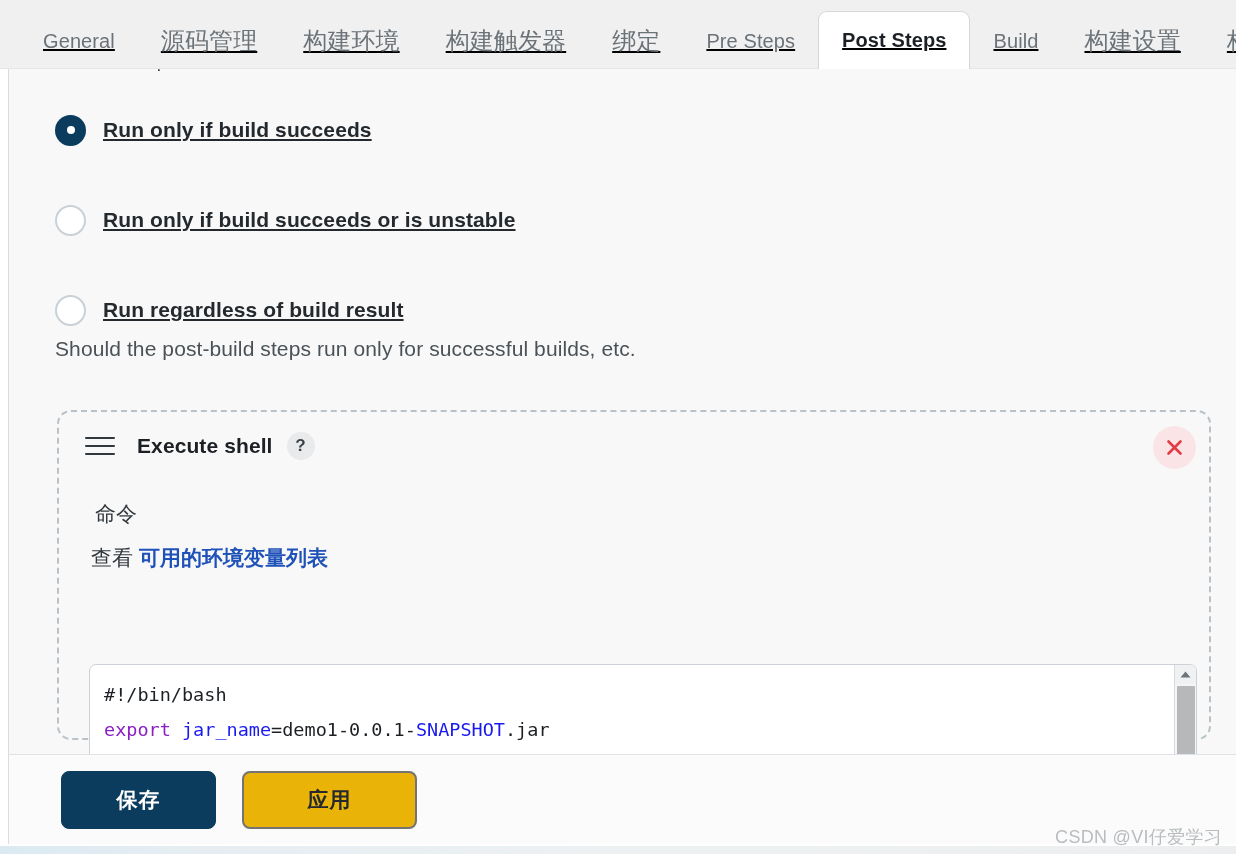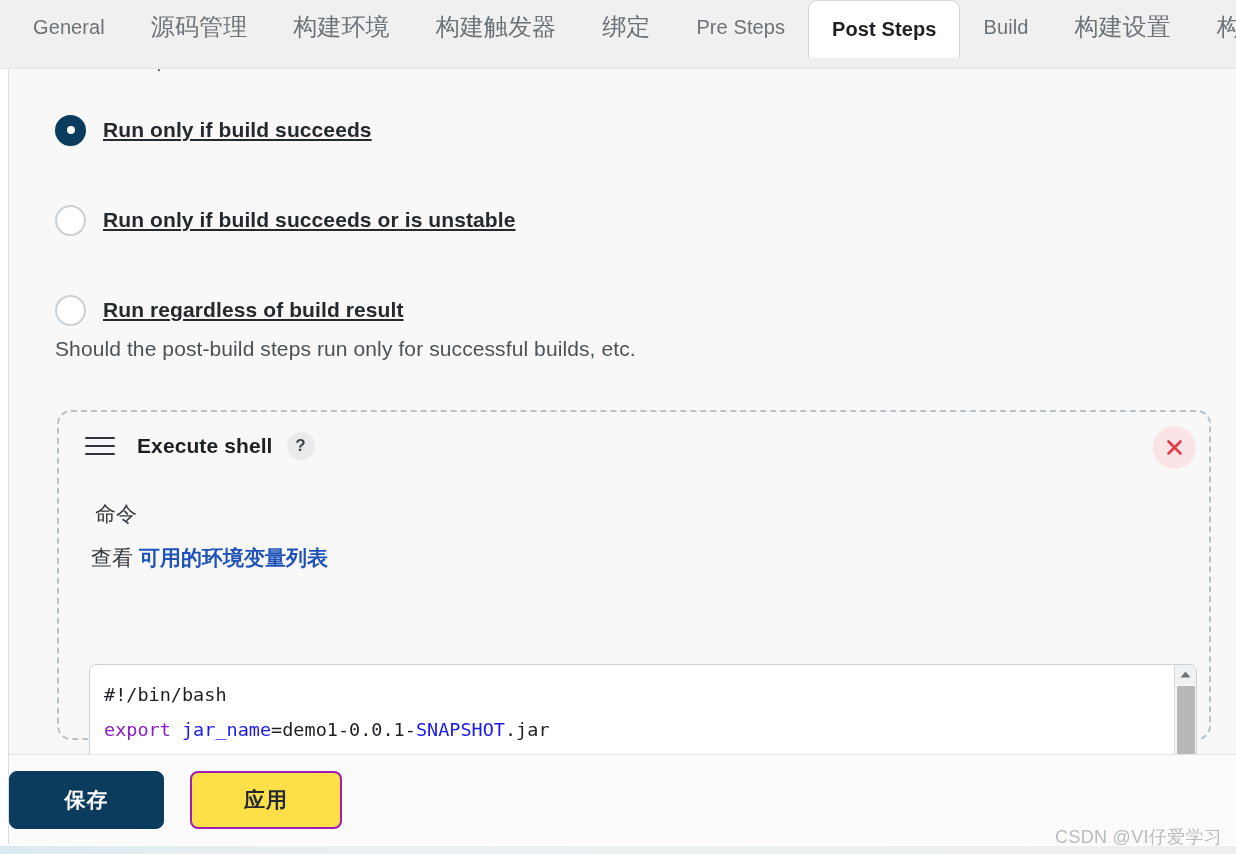--- a/index.html
+++ b/index.html
@@ -21,23 +21,24 @@
     overflow: hidden;
   }
 
   
   .tabbar {
     position: absolute;
     left: 0; top: 0;
     width: 1236px; height: 69px;
     background: #f0f0f0;
     display: flex;
-    align-items: flex-start;
-    padding-left: 10px;
+    align-items: flex-end;
+    padding-left: 20px;
     border-bottom: 1px solid #e6e6e6;
+    text-decoration: underline;
   }
   .tab {
     position: relative;
     height: 54px;
     padding: 0 23px;
     display: flex;
     align-items: center;
     justify-content: center;
     font-size: 20px;
     color: #6b7278;
@@ -287,44 +288,45 @@
     position: absolute;
     left: 8px;
     top: 754px;
     width: 1228px;
     height: 90px;
     background: #fbfbfb;
     border-top: 1px solid #dfe3e6;
     border-left: 1px solid #d9dde0;
     display: flex;
     align-items: center;
+    padding-left: 52px;
     gap: 26px;
   }
   .btn {
     font-size: 21px;
     font-weight: bold;
     border-radius: 8px;
     cursor: pointer;
     display: flex;
     align-items: center;
     justify-content: center;
     letter-spacing: 1px;
     padding: 0;
   }
   .btn-primary {
     width: 155px; height: 58px;
     background: #0b3c5d;
     color: #ffffff;
     border: 1px solid #0b3c5d;
   }
   .btn-secondary {
-    width: 152px; height: 58px;
-    background: #fde047;
+    width: 175px; height: 58px;
+    background: #eab308;
     color: #24292e;
-    border: 2px solid #a21caf;
+    border: 2px solid #737373;
   }
 
   .bottom-strip {
     position: absolute;
     left: 0; bottom: 0;
     width: 1236px; height: 8px;
     background: linear-gradient(90deg,#dbeaf2 0%, #e7eef2 18%, #eef1f2 55%, #eceeef 100%);
   }
 
   .watermark {

